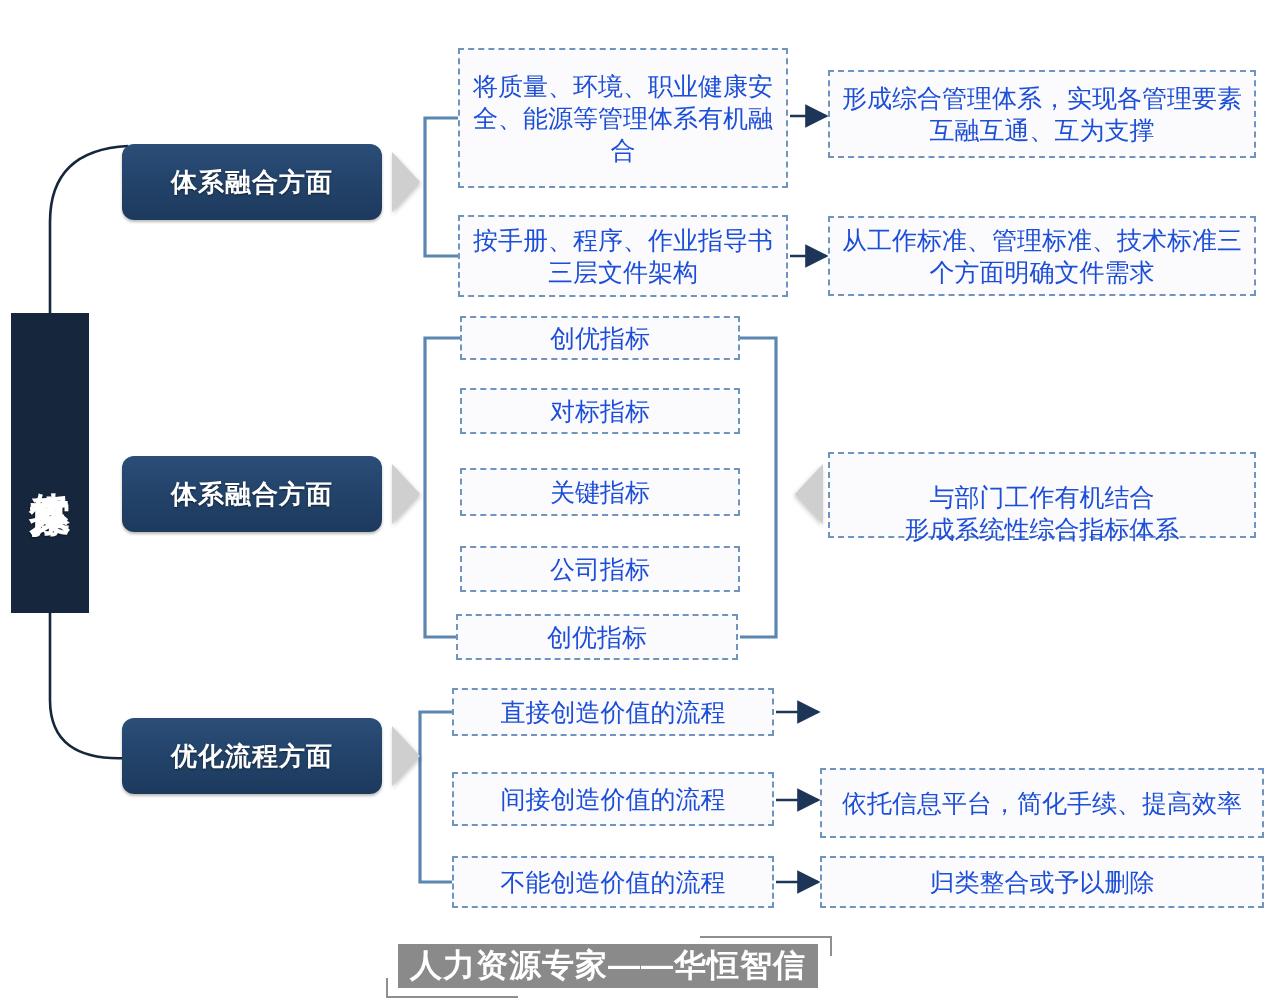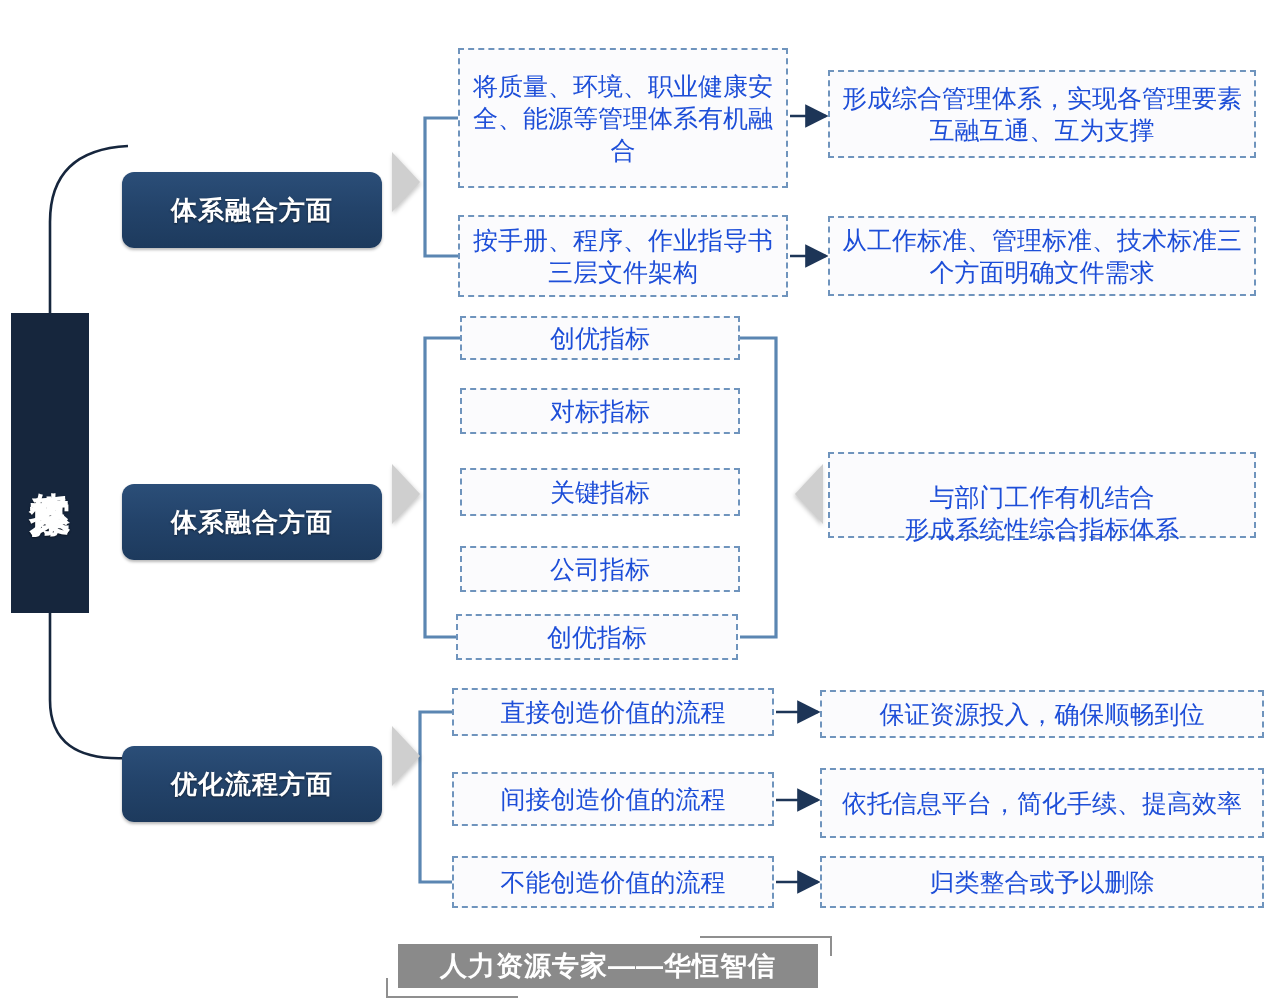--- a/index.html
+++ b/index.html
@@ -41,21 +41,20 @@
     width:260px;height:76px;
     border-radius:12px;
     background:linear-gradient(180deg,#2b4e78 0%,#23436a 48%,#1d3a5d 100%);
     box-shadow:0 2px 3px rgba(0,0,0,.28);
     display:flex;align-items:center;justify-content:center;
     color:#ffffff;
     font-size:26px;
     font-weight:bold;
     letter-spacing:1px;
     text-shadow:0 1px 2px rgba(0,0,0,.5);
-    margin-top:28px;
   }
   .pill-1{left:122px;top:144px;}
   .pill-2{left:122px;top:456px;}
   .pill-3{left:122px;top:718px;}
 
   
   .chev{
     position:absolute;
     width:0;height:0;
     border-top:30px solid transparent;
@@ -112,21 +111,21 @@
   #wires{position:absolute;left:0;top:0;width:1270px;height:1000px;pointer-events:none;}
 
   
   .footer{
     position:absolute;
     left:398px;top:944px;
     width:420px;height:44px;
     background:#8a8a8a;
     display:flex;align-items:center;justify-content:center;
     color:#ffffff;
-    font-size:27px;
+    font-size:32px;
     font-weight:bold;
     letter-spacing:1px;
   }
   .fbr{position:absolute;border-color:#8f8f8f;border-style:solid;}
   .fbr-tr{left:700px;top:936px;width:130px;height:18px;border-width:2px 2px 0 0;}
   .fbr-bl{left:386px;top:978px;width:130px;height:18px;border-width:0 0 2px 2px;}
 </style>
 </head>
 <body>
 
@@ -184,21 +183,20 @@
   <div class="dbox b-b5">创优指标</div>
 
   <div class="dbox b-rm">
     <span style="display:block;margin-top:36px;">
       <span>与部门工作有机结合</span><br>
       <span>形成系统性综合指标体系</span>
     </span>
   </div>
 
   <div class="dbox b-c1">直接创造价值的流程</div>
-  <div class="dbox b-r3">保证资源投入，确保顺畅到位</div>
   <div class="dbox b-c2">间接创造价值的流程</div>
   <div class="dbox b-r4">依托信息平台，简化手续、提高效率</div>
   <div class="dbox b-c3">不能创造价值的流程</div>
   <div class="dbox b-r5">归类整合或予以删除</div>
 
   <div class="fbr fbr-tr"></div>
   <div class="fbr fbr-bl"></div>
   <div class="footer">
     <span>人力资源专家——华恒智信</span>
   </div>

